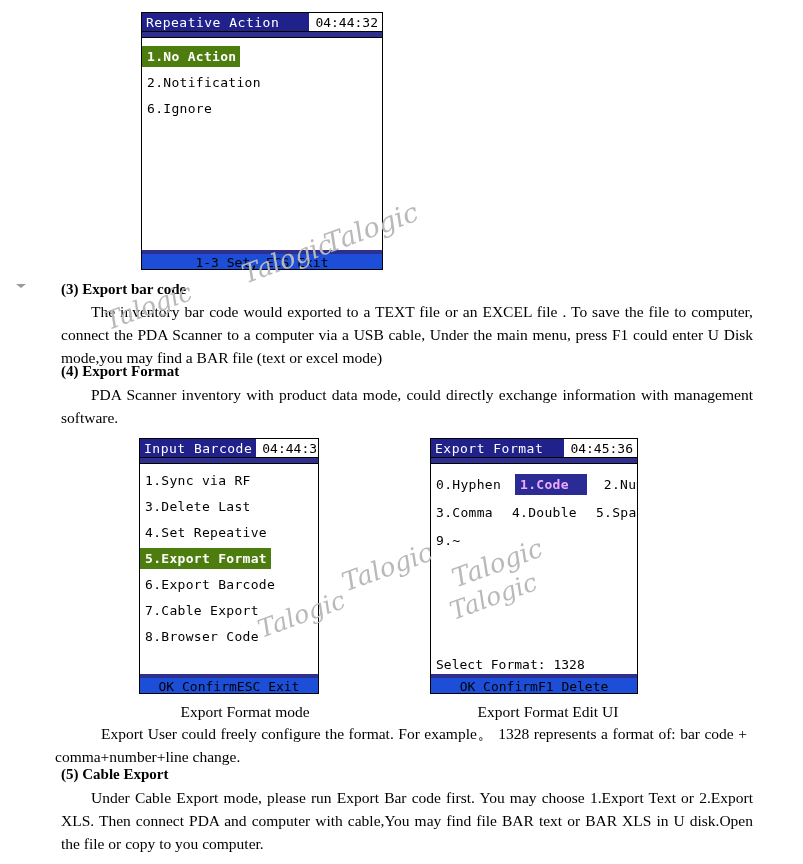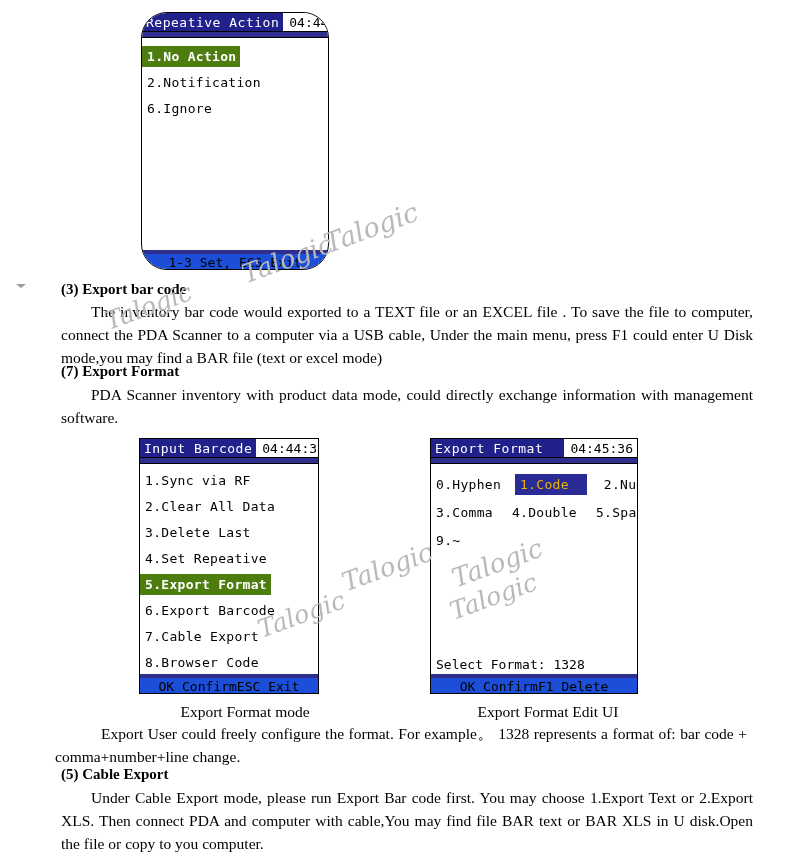--- a/index.html
+++ b/index.html
@@ -74,21 +74,21 @@
     display:flex;
     height:28px;
     align-items:flex-start;
     gap:12px;
   }
   .pda-cell{
     white-space:pre;
     padding:4px 2px 4px 5px;
     letter-spacing:.3px;
   }
-  .pda-cell.sel{background:#2b2b96;color:#eab308;}
+  .pda-cell.sel{background:#2b2b96;color:#f0abfc;font-weight:bold;}
   .pda-statusline{
     position:absolute;
     left:0;right:0;
     bottom:20px;
     padding:2px 5px;
     white-space:pre;
     box-sizing:border-box;
     font-size:13px;
   }
   .pda-footer{
@@ -139,21 +139,21 @@
     position:absolute;
     width:0;height:0;
     border-left:5px solid transparent;
     border-right:5px solid transparent;
     border-top:4px solid #9a9a9a;
   }
 </style>
 </head>
 <body>
 
-<div class="pda" id="screen-repeative" style="left:141px;top:12px;width:188px;height:258px;border-radius:26px;">
+<div class="pda" id="screen-repeative" style="left:141px;top:12px;width:242px;height:258px;">
   <div class="pda-titlebar">
     <span class="pda-title">Repeative Action</span>
     <span class="pda-title-fill"></span>
     <span class="pda-time">04:44:32</span>
   </div>
   <div class="pda-subbar"></div>
   <div class="pda-body">
     <div class="pda-row">
       <span class="pda-item sel">1.No Action</span>
     </div>
@@ -169,37 +169,34 @@
     <span></span>
   </div>
 </div>
 
 <div class="tri" style="left:16px;top:284px;"></div>
 
 <div class="doc-h" style="left:61px;top:281px;">(3) Export bar code</div>
 
 <div class="doc-p" style="left:61px;top:300px;width:692px;text-indent:30px;">The inventory bar code would exported to a TEXT file or an EXCEL file . To save the file to computer, connect the PDA Scanner to a computer via a USB cable, Under the main menu, press F1 could enter U Disk mode,you may find a BAR file (text or excel mode)</div>
 
-<div class="doc-h" style="left:61px;top:363px;">(7) Export Format</div>
+<div class="doc-h" style="left:61px;top:363px;">(4) Export Format</div>
 
 <div class="doc-p" style="left:61px;top:383px;width:692px;text-indent:30px;text-align-last:left;">PDA Scanner inventory with product data mode, could directly exchange information with management software.</div>
 
 <div class="pda" id="screen-input-barcode" style="left:139px;top:438px;width:180px;height:256px;">
   <div class="pda-titlebar">
     <span class="pda-title">Input Barcode</span>
     <span class="pda-title-fill"></span>
     <span class="pda-time">04:44:32</span>
   </div>
   <div class="pda-subbar"></div>
   <div class="pda-body" style="padding-top:6px;">
     <div class="pda-row">
       <span class="pda-item">1.Sync via RF</span>
-    </div>
-    <div class="pda-row">
-      <span class="pda-item">2.Clear All Data</span>
     </div>
     <div class="pda-row">
       <span class="pda-item">3.Delete Last</span>
     </div>
     <div class="pda-row">
       <span class="pda-item">4.Set Repeative</span>
     </div>
     <div class="pda-row">
       <span class="pda-item sel">5.Export Format</span>
     </div>

